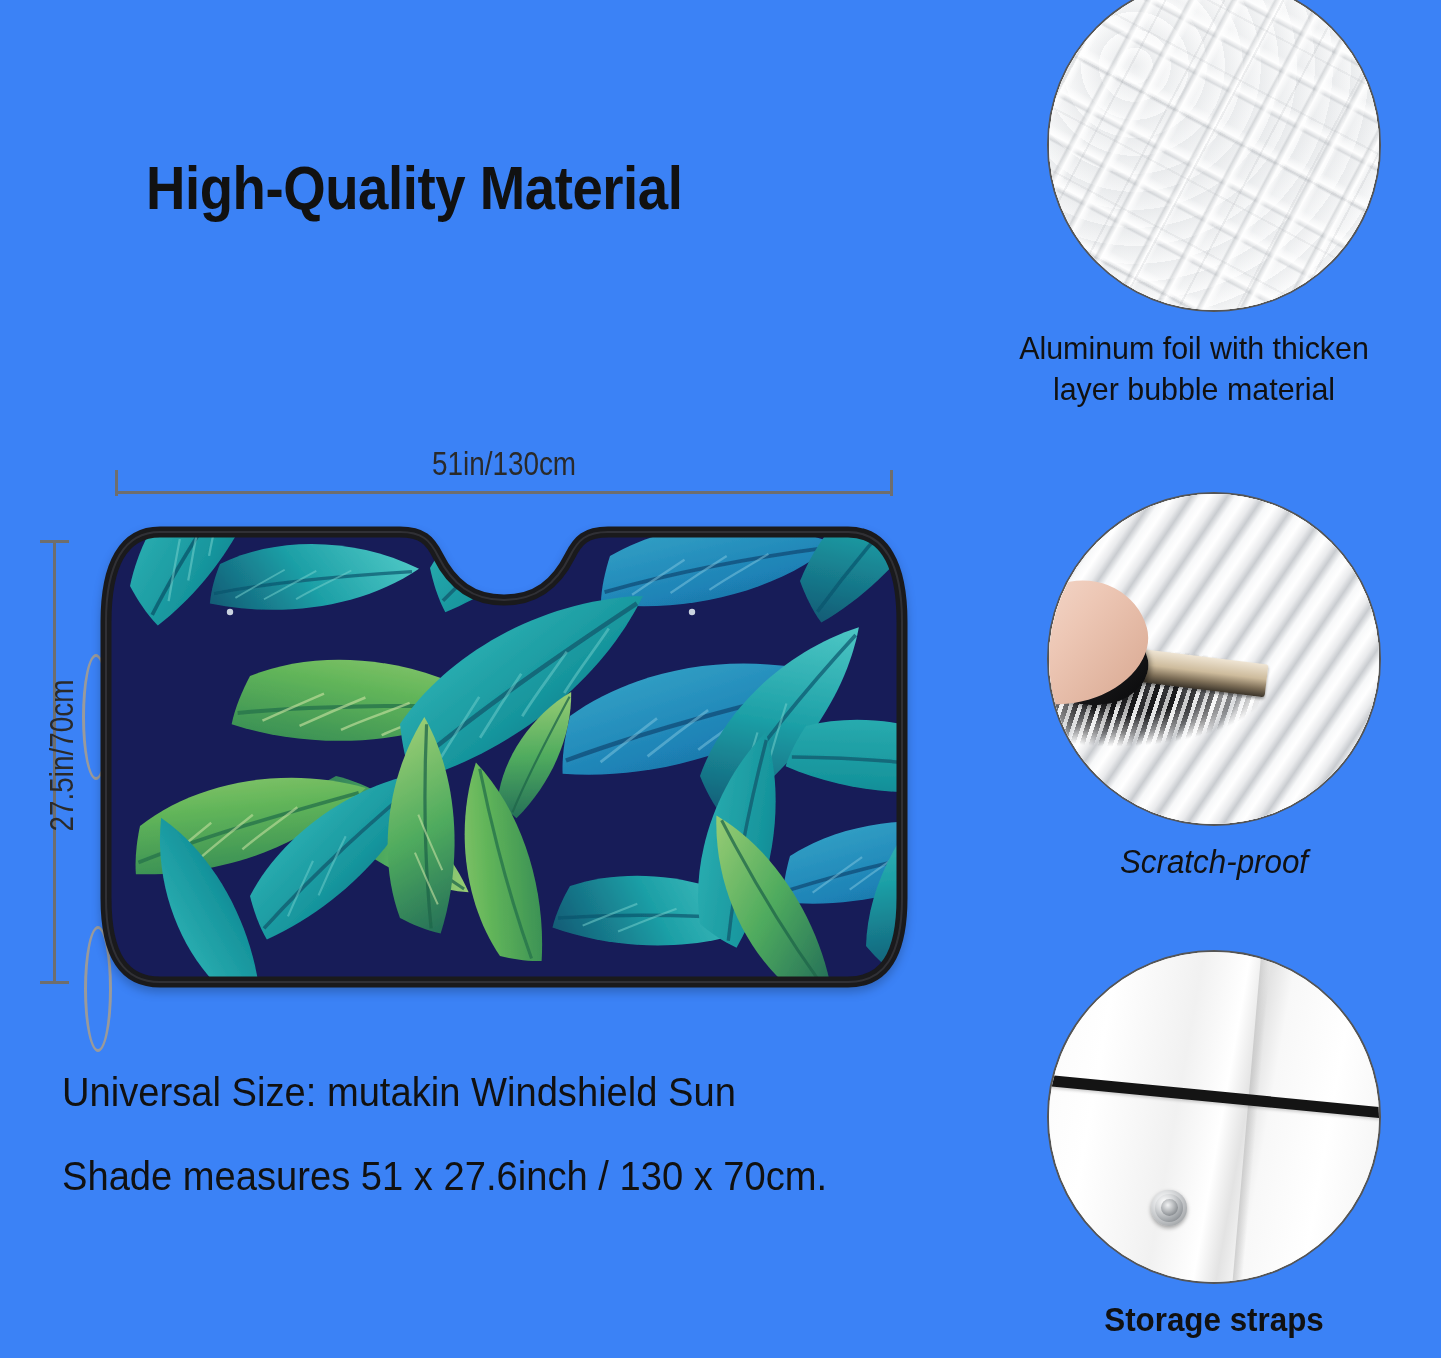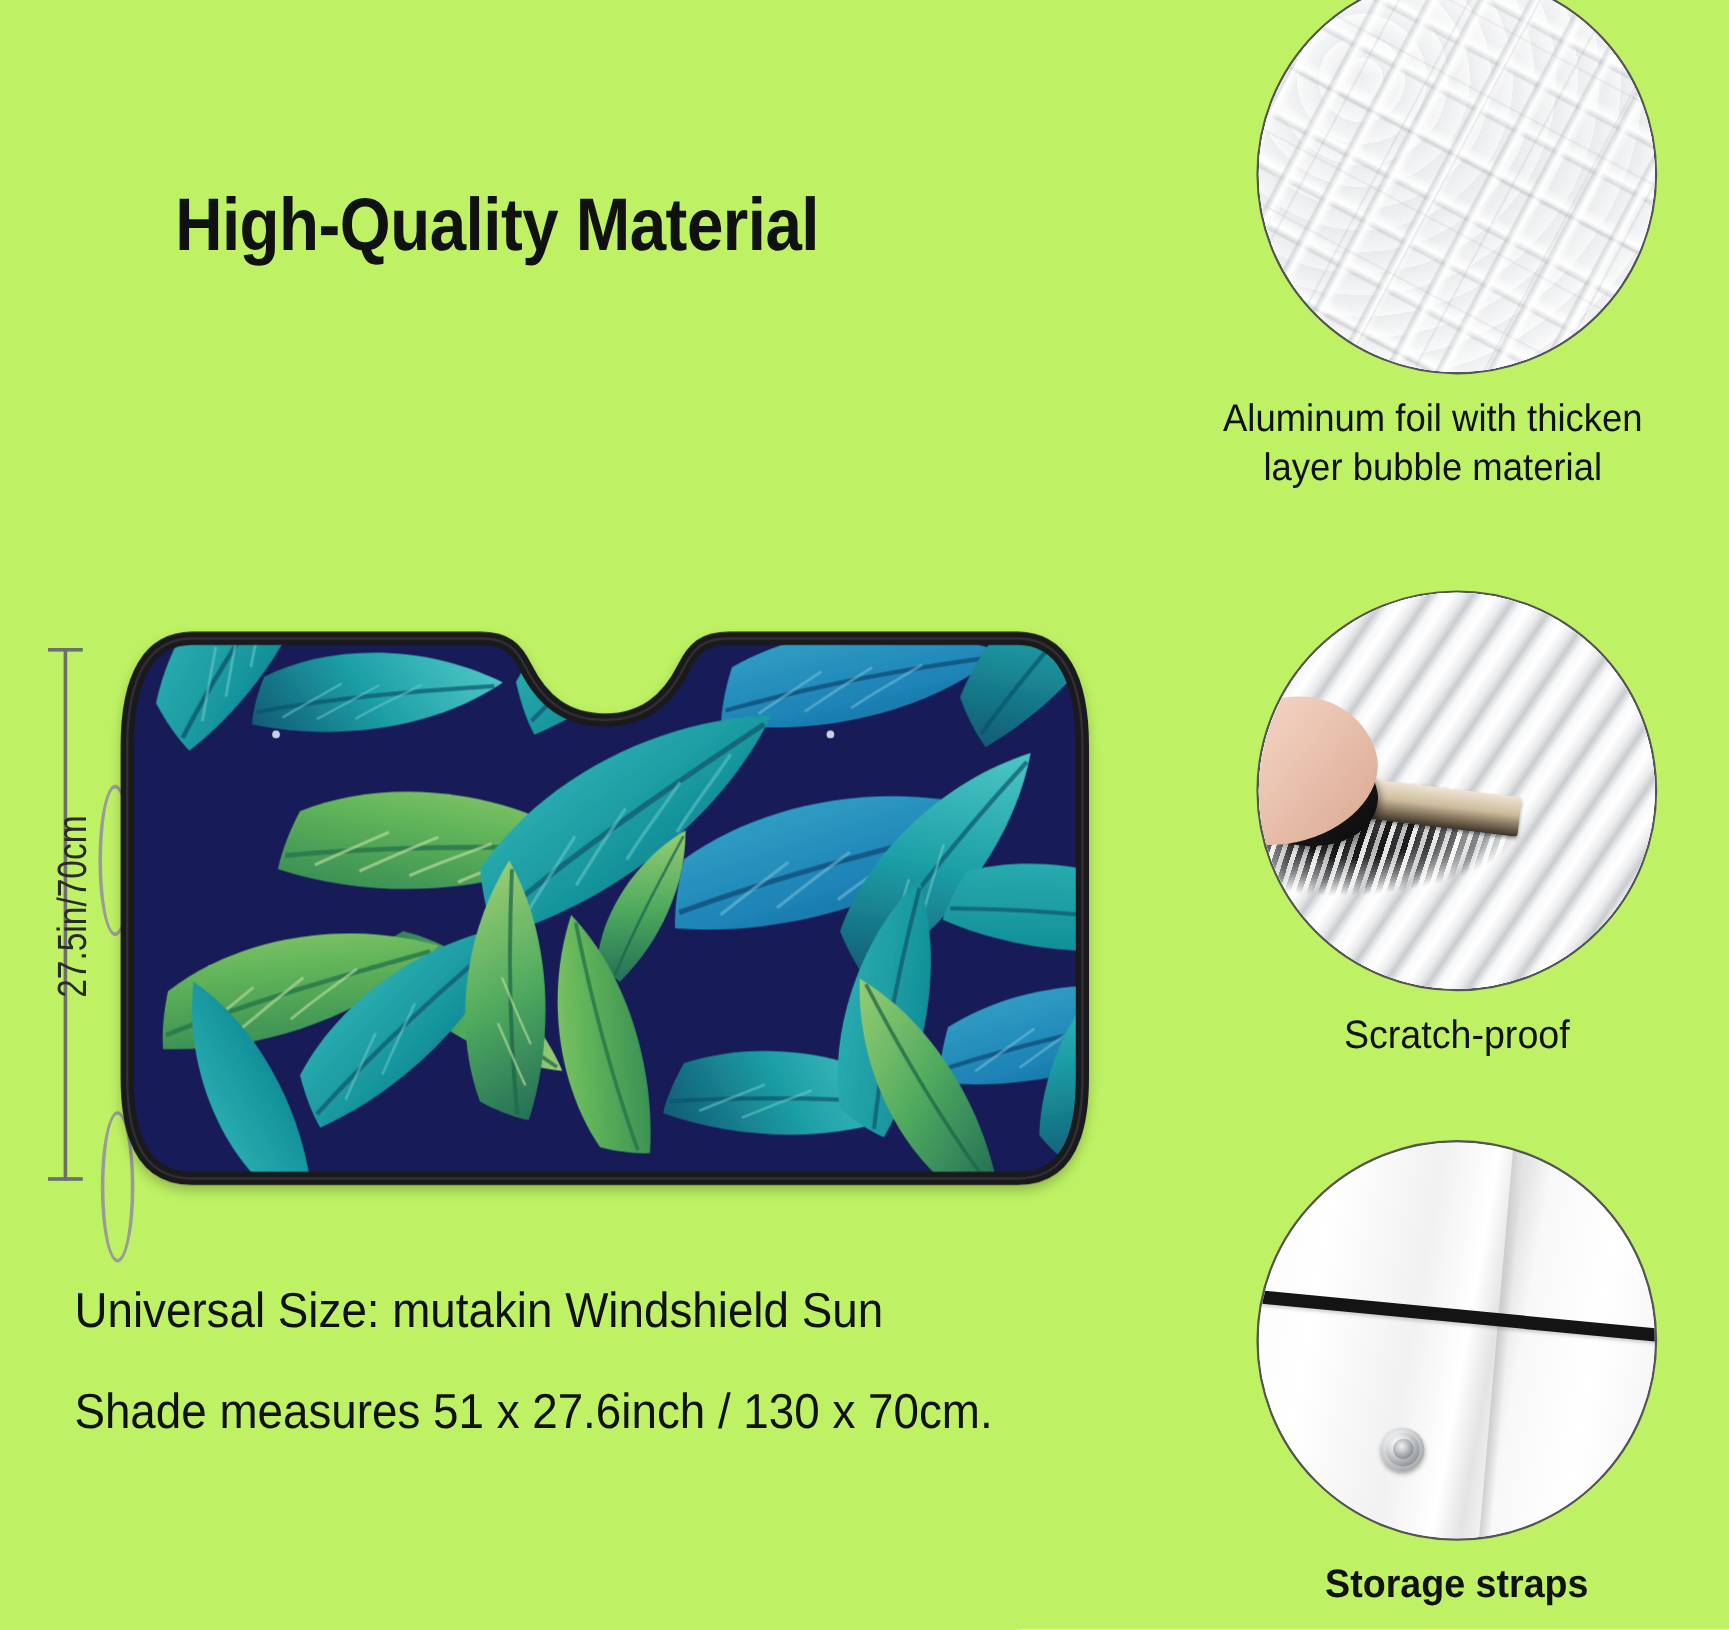--- a/index.html
+++ b/index.html
@@ -1,21 +1,21 @@
 <!DOCTYPE html>
 <html><head>
 <meta charset="utf-8">
 <style>
   html,body{margin:0;padding:0;background:#fff;}
   body{
     width:1441px;height:1358px;position:relative;overflow:hidden;
     font-family:"Liberation Sans","DejaVu Sans",sans-serif;
     color:#111;
   }
-  .page{position:absolute;inset:0;background:#bef264;}
+  .page{position:absolute;inset:0;background:#3b82f6;}
 
   
   #title{
     position:absolute;left:146px;top:152px;
     font-size:62px;font-weight:700;letter-spacing:-0.5px;
     font-family:"Liberation Sans","DejaVu Sans",sans-serif;
     transform:scaleX(.88);transform-origin:left center;
     color:#111;white-space:nowrap;
   }
 
@@ -65,21 +65,21 @@
   .feature{position:absolute;left:1028px;width:372px;}
   .circle{
     position:relative;width:330px;height:330px;border-radius:50%;
     border:2px solid #555;overflow:hidden;background:#fbfbfb;margin:0 auto;
   }
   .fcap{
     margin-top:16px;text-align:center;font-size:33px;line-height:40px;color:#111;
     transform:scaleX(.95);transform-origin:center top;
   }
   #feature-1{top:-22px;}
-  #feature-2{top:492px;}
+  #feature-2{top:492px;font-style:italic;}
   #feature-3{top:950px;font-weight:bold;}
   #feature-1 .fcap{font-size:32px;line-height:41px;width:420px;margin-left:-44px;}
 
   
   .tex-bubble{
     position:absolute;inset:-10%;
     background-color:#fdfdfd;
     background-image:
       repeating-linear-gradient(118deg,
         rgba(0,0,0,0) 0px, rgba(0,0,0,0) 24px,
@@ -172,20 +172,26 @@
     background:radial-gradient(circle at 40% 36%,#f2f3f4,#8e9296 70%,#c8ccd0 100%);
   }
 </style>
 </head>
 <body>
 
 <div class="page">
 
   <div id="title">High-Quality Material</div>
 
+  <div id="dim-width">
+    <div class="label">51in/130cm</div>
+    <div class="bar"></div>
+    <div class="cap l"></div>
+    <div class="cap r"></div>
+  </div>
 
   <div id="dim-height">
     <div class="bar"></div>
     <div class="cap t"></div>
     <div class="cap b"></div>
     <div class="label">27.5in/70cm</div>
   </div>
 
   <div id="product-wrap">
     <div class="strap" id="strap-top"></div>

